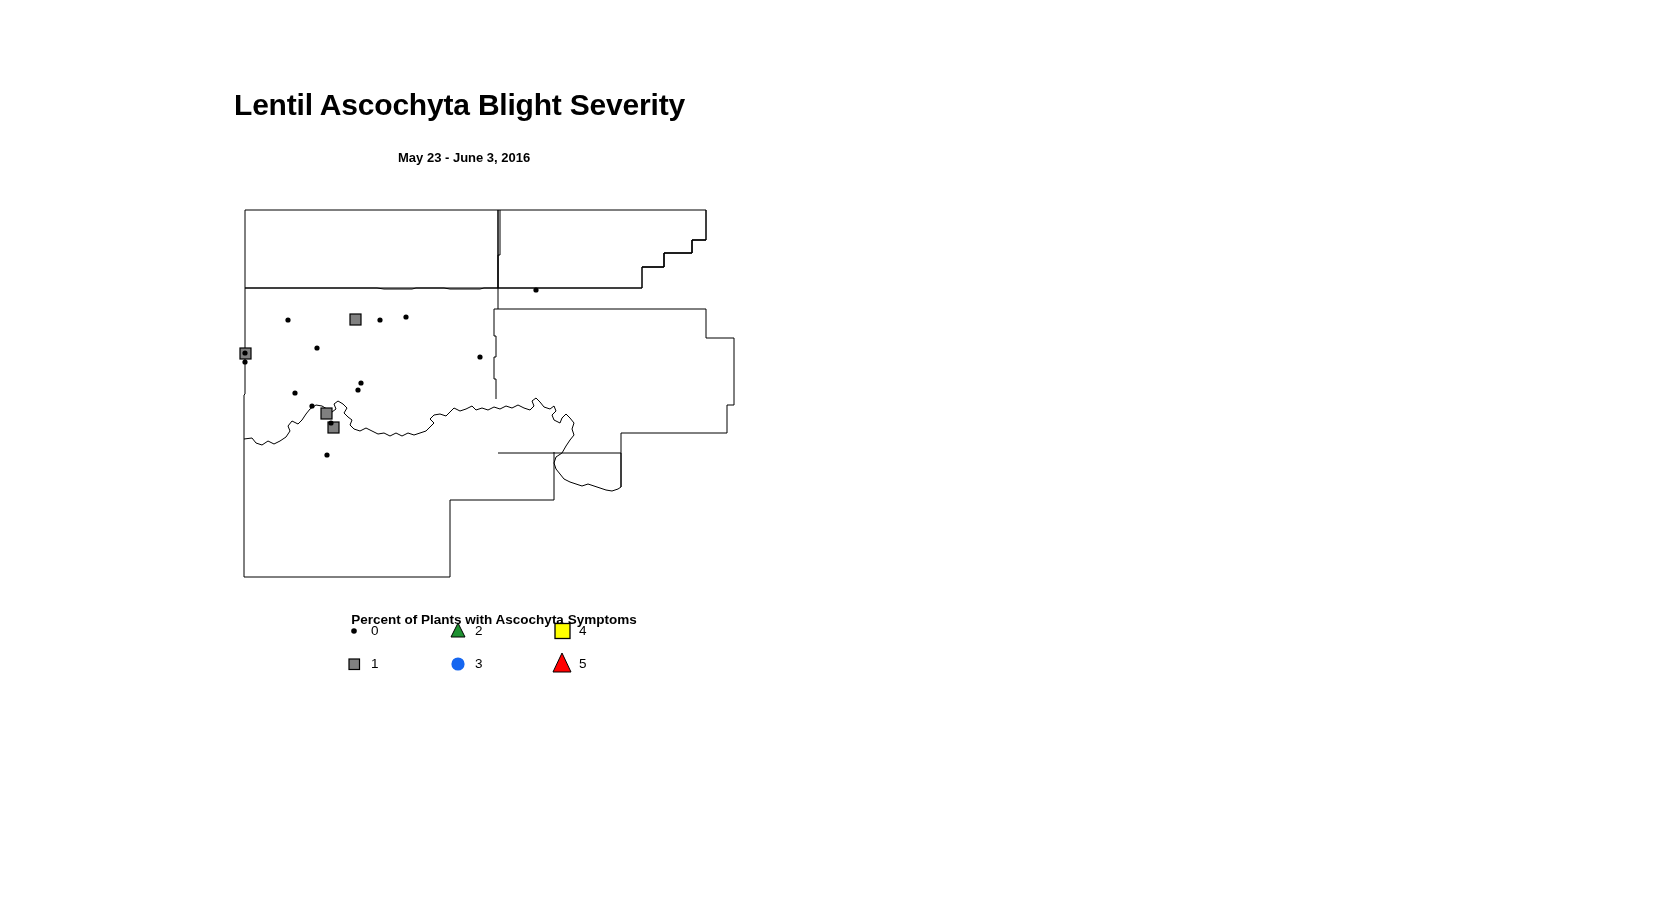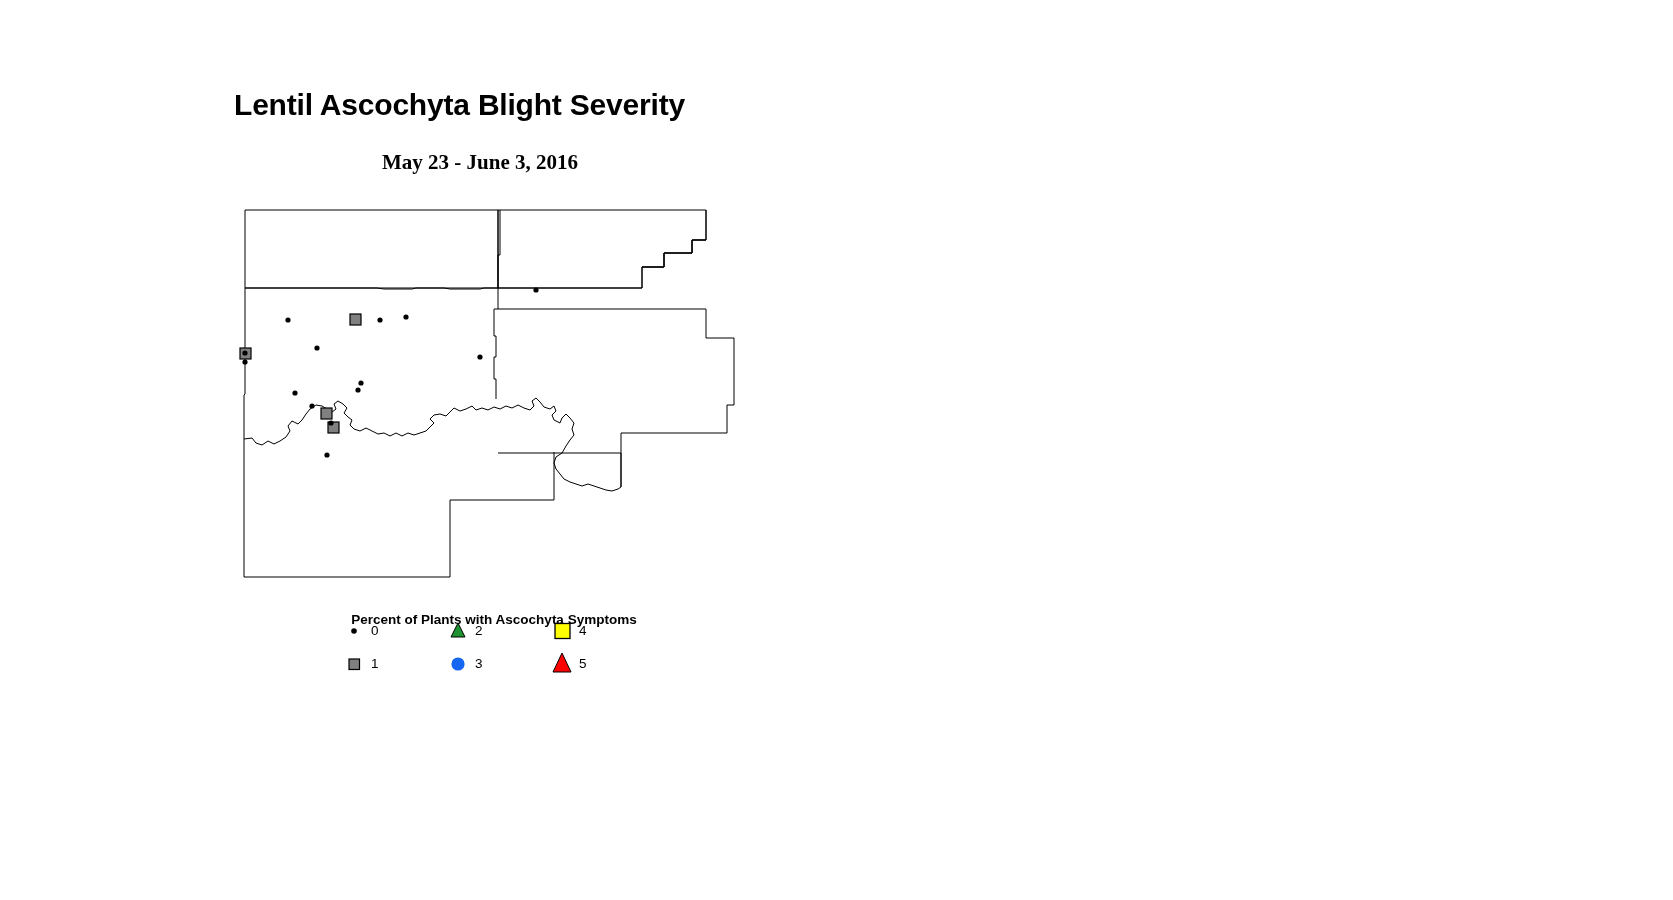--- a/index.html
+++ b/index.html
@@ -7,23 +7,23 @@
        font-family:"Liberation Sans",sans-serif;color:#000000;}
 
   .map-figure{position:absolute;left:0;top:0;width:1673px;height:900px;}
 
   .title{
     position:absolute;left:234px;top:88px;
     font-size:30px;font-weight:bold;letter-spacing:-0.2px;
     white-space:nowrap;color:#000;
   }
   .subtitle{
-    position:absolute;left:382px;top:150px;
-    font-size:21px;font-weight:bold;
-    white-space:nowrap;color:#000;font-family:Liberation Serif, serif;
+    position:absolute;left:398px;top:150px;
+    font-size:13px;font-weight:bold;
+    white-space:nowrap;color:#000;
   }
 
   .map-canvas{
     position:absolute;left:244px;top:205px;width:500px;height:390px;
   }
   .map-canvas svg{display:block;width:500px;height:390px;overflow:visible;}
 
   .legend{
     position:absolute;left:244px;top:588px;width:500px;height:100px;
   }

